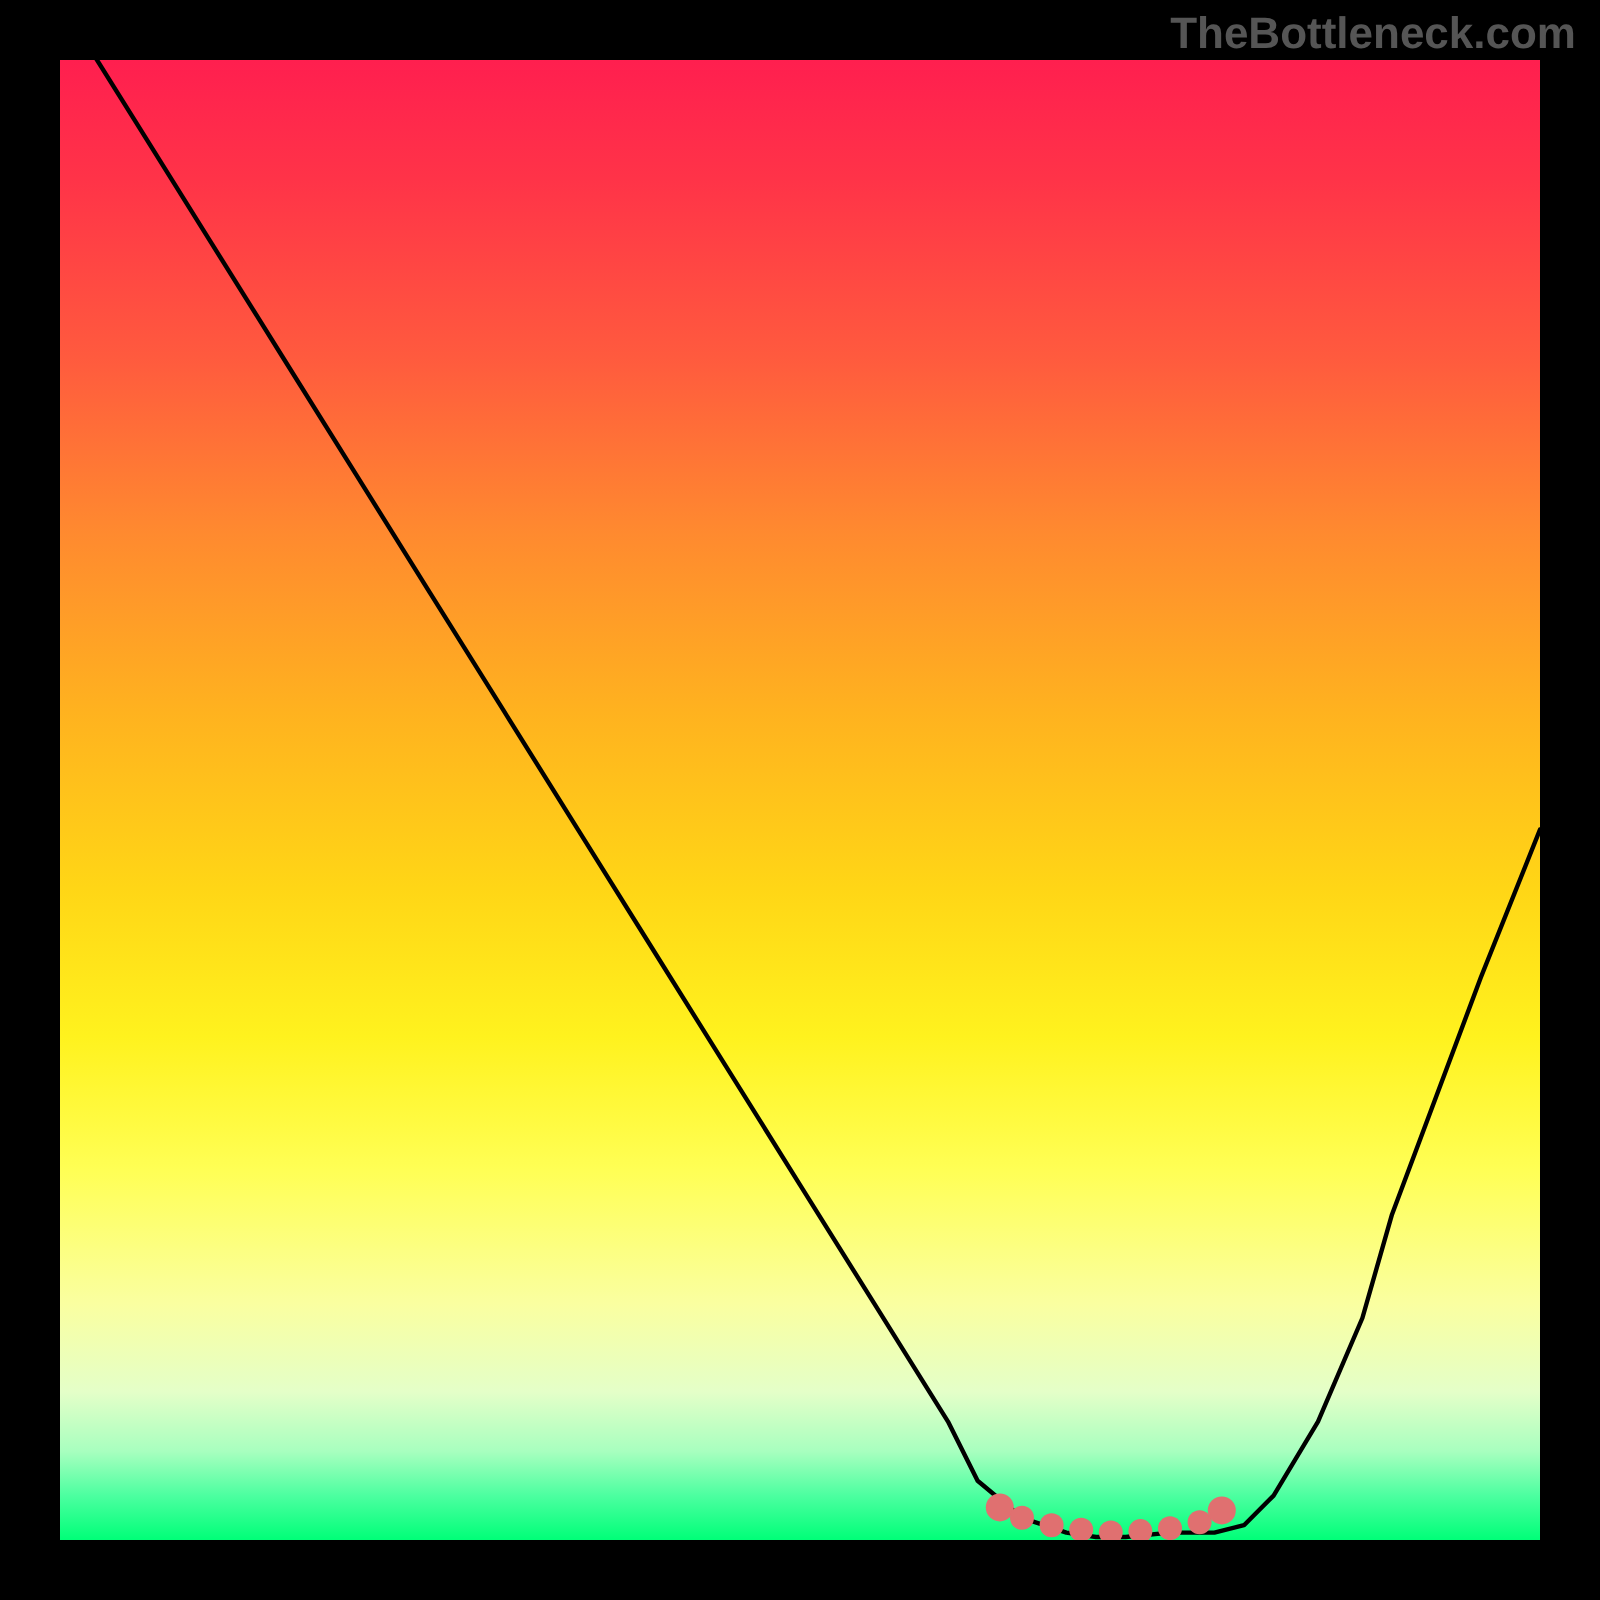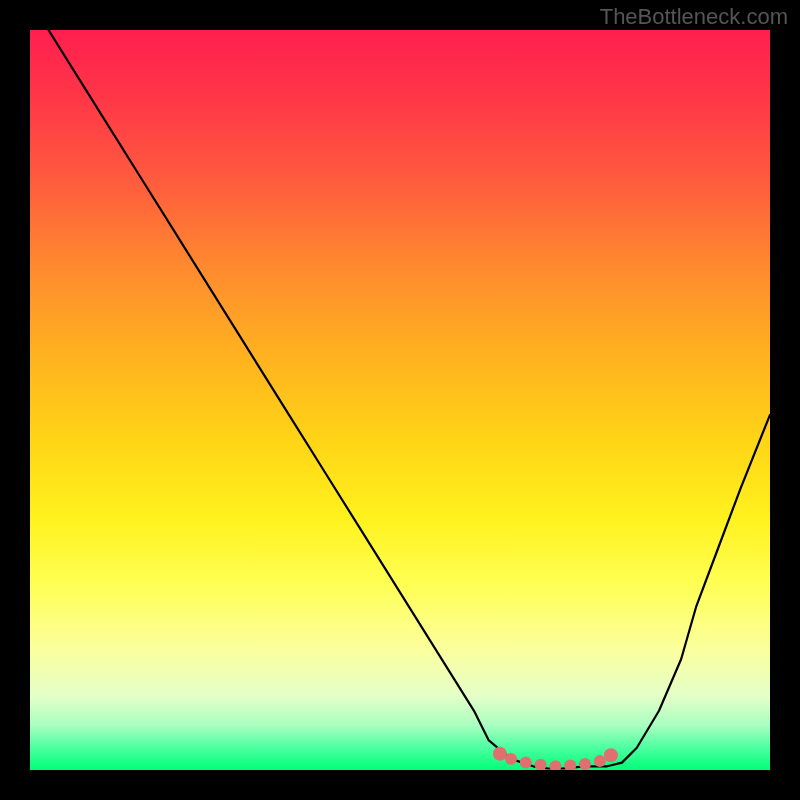--- a/index.html
+++ b/index.html
@@ -10,21 +10,21 @@
     background: #000;
     position: relative;
     font-family: Arial, sans-serif;
   }
   .watermark {
     position: absolute;
     top: 4px;
     right: 12px;
     color: #555;
     font-size: 22px;
-    font-weight: 400;
+    font-weight: 700;
     z-index: 10;
   }
   .plot-area {
     position: absolute;
     left: 30px;
     top: 30px;
     width: 740px;
     height: 740px;
     overflow: hidden;
   }

